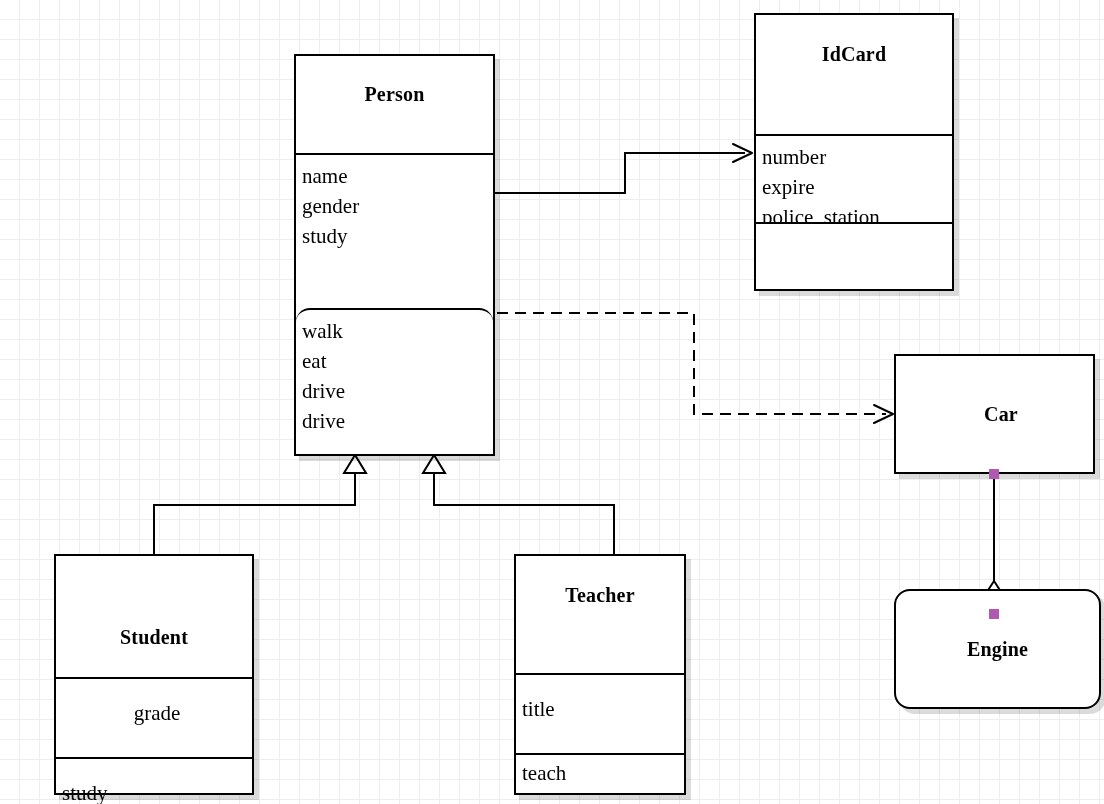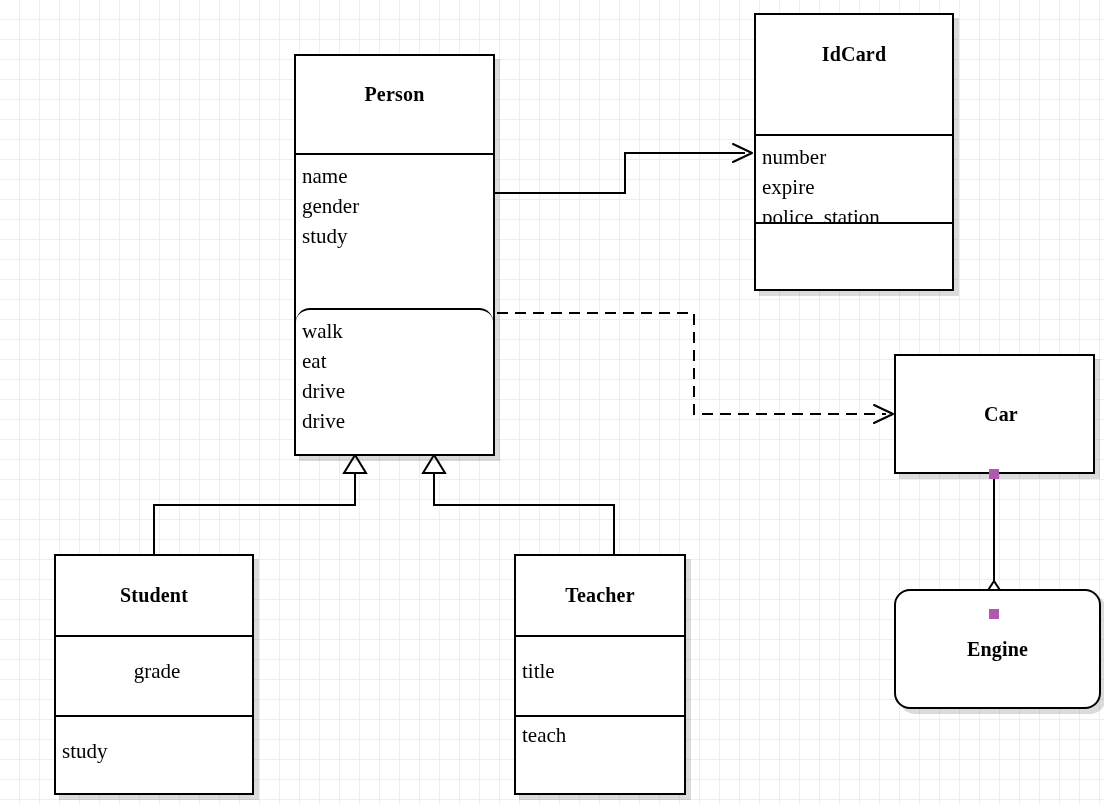--- a/index.html
+++ b/index.html
@@ -136,32 +136,32 @@
     <div class="uml-section uml-title" style="height:100%;">Car</div>
   </div>
   <div class="handle" style="left:989px; top:469px;"></div>
 
   <div class="uml-class" style="left:894px; top:589px; width:207px; height:120px;border-radius:16px;">
     <div class="uml-section uml-title" style="height:100%;">Engine</div>
   </div>
   <div class="handle" style="left:989px; top:609px;"></div>
 
   <div class="uml-class" style="left:54px; top:554px; width:200px; height:241px;">
-    <div class="uml-section uml-title" style="height:79px;">Student</div>
+    <div class="uml-section uml-title" style="height:79px;margin-top:42px;">Student</div>
     <div class="uml-section uml-members" style="height:80px; padding-top:19px;text-align:center;">
       <div class="member">grade</div>
     </div>
     <div class="uml-section uml-members" style="height:68px; padding-top:19px;">
       <div class="member">study</div>
     </div>
   </div>
 
   <div class="uml-class" style="left:514px; top:554px; width:172px; height:241px;">
     <div class="uml-section uml-title" style="height:79px;">Teacher</div>
-    <div class="uml-section uml-members" style="height:80px; padding-top:19px;">
+    <div class="uml-section uml-members" style="height:80px; padding-top:19px;margin-top:38px;">
       <div class="member">title</div>
     </div>
     <div class="uml-section uml-members" style="height:80px; padding-top:3px;">
       <div class="member">teach</div>
     </div>
   </div>
 
 </div>
 
 </body></html>

